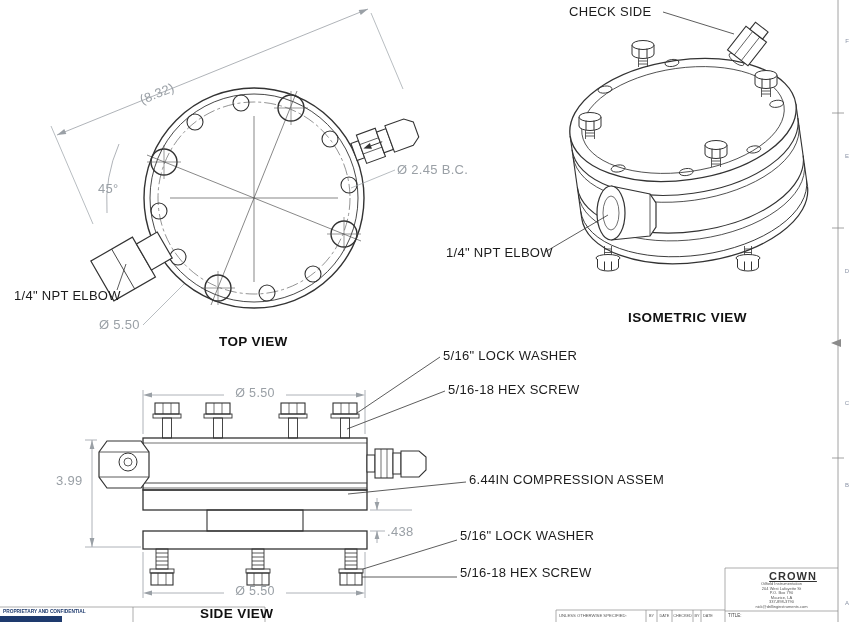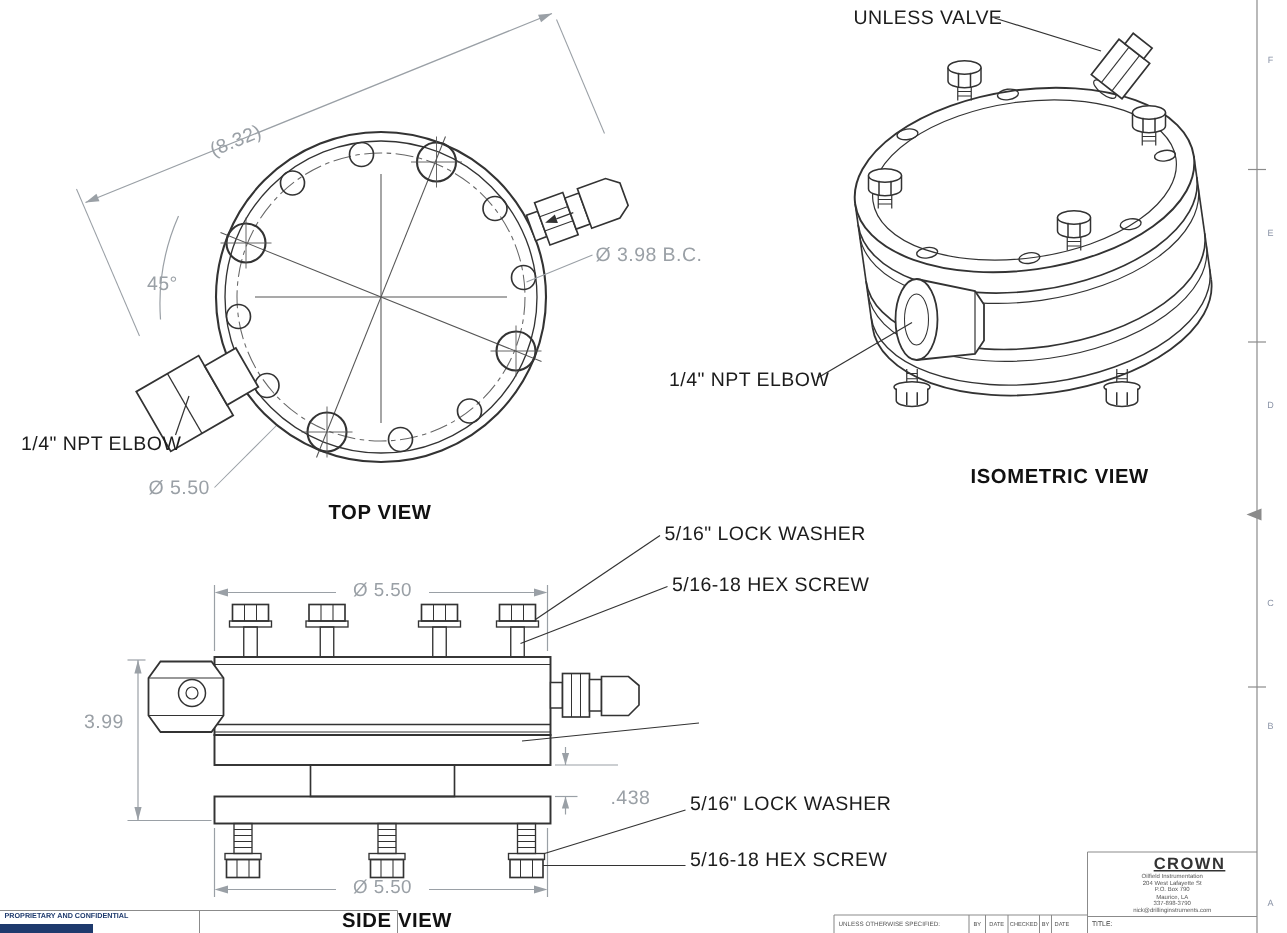--- a/index.html
+++ b/index.html
@@ -309,38 +309,39 @@
     <line x1="701" y1="610" x2="701" y2="622"></line>
 
     <line x1="725" y1="568" x2="725" y2="622"></line>
     <line x1="725" y1="568" x2="838" y2="568"></line>
     <line x1="725" y1="611" x2="838" y2="611"></line>
   </g>
 </svg>
 
 <div class="lbl dim ctr" style="left:120px;top:86px;width:74px;transform:rotate(-22deg);">(8.32)</div>
 <div class="lbl dim" style="left:98px;top:181px;text-align:center;">45°</div>
-<div class="lbl dim" style="left:397px;top:162px;">Ø 3.98 B.C.</div>
+<div class="lbl dim" style="left:397px;top:162px;">Ø 2.45 B.C.</div>
 <div class="lbl" style="left:14px;top:288px;">1/4" NPT ELBOW</div>
 <div class="lbl dim" style="left:99px;top:317px;">Ø 5.50</div>
 <div class="lbl vtitle" style="left:219px;top:334px;">TOP VIEW</div>
 
-<div class="lbl" style="left:569px;top:4px;">UNLESS VALVE</div>
+<div class="lbl" style="left:569px;top:4px;">CHECK SIDE</div>
 <div class="lbl" style="left:446px;top:245px;">1/4" NPT ELBOW</div>
-<div class="lbl vtitle" style="left:647px;top:310px;">ISOMETRIC VIEW</div>
+<div class="lbl vtitle" style="left:628px;top:310px;">ISOMETRIC VIEW</div>
 
 <div class="lbl dim ctr" style="left:226px;top:386px;width:58px;font-size:12.5px;">Ø 5.50</div>
 <div class="lbl" style="left:443px;top:348px;">5/16" LOCK WASHER</div>
 <div class="lbl" style="left:448px;top:382px;">5/16-18 HEX SCREW</div>
 <div class="lbl dim" style="left:56px;top:473px;">3.99</div>
-<div class="lbl dim" style="left:387px;top:524px;margin-left:20px;">.438</div>
+<div class="lbl" style="left:469px;top:472px;">6.44IN COMPRESSION ASSEM</div>
+<div class="lbl dim" style="left:387px;top:524px;">.438</div>
 <div class="lbl" style="left:460px;top:528px;">5/16" LOCK WASHER</div>
 <div class="lbl" style="left:460px;top:565px;">5/16-18 HEX SCREW</div>
 <div class="lbl dim ctr" style="left:226px;top:584px;width:58px;font-size:12.5px;">Ø 5.50</div>
-<div class="lbl vtitle" style="left:228px;top:606px;">SIDE VIEW</div>
+<div class="lbl vtitle" style="left:200px;top:606px;">SIDE VIEW</div>
 
 <div class="zone" style="left:840px;top:38px;">F</div>
 <div class="zone" style="left:840px;top:153px;">E</div>
 <div class="zone" style="left:840px;top:268px;">D</div>
 <div class="zone" style="left:840px;top:400px;">C</div>
 <div class="zone" style="left:840px;top:482px;">B</div>
 <div class="zone" style="left:840px;top:600px;">A</div>
 
 <div class="tb navy" style="left:3px;top:609px;font-size:4.8px;">PROPRIETARY AND CONFIDENTIAL</div>
 <div class="tb" style="left:559px;top:613px;font-size:4.2px;">UNLESS OTHERWISE SPECIFIED:</div>

